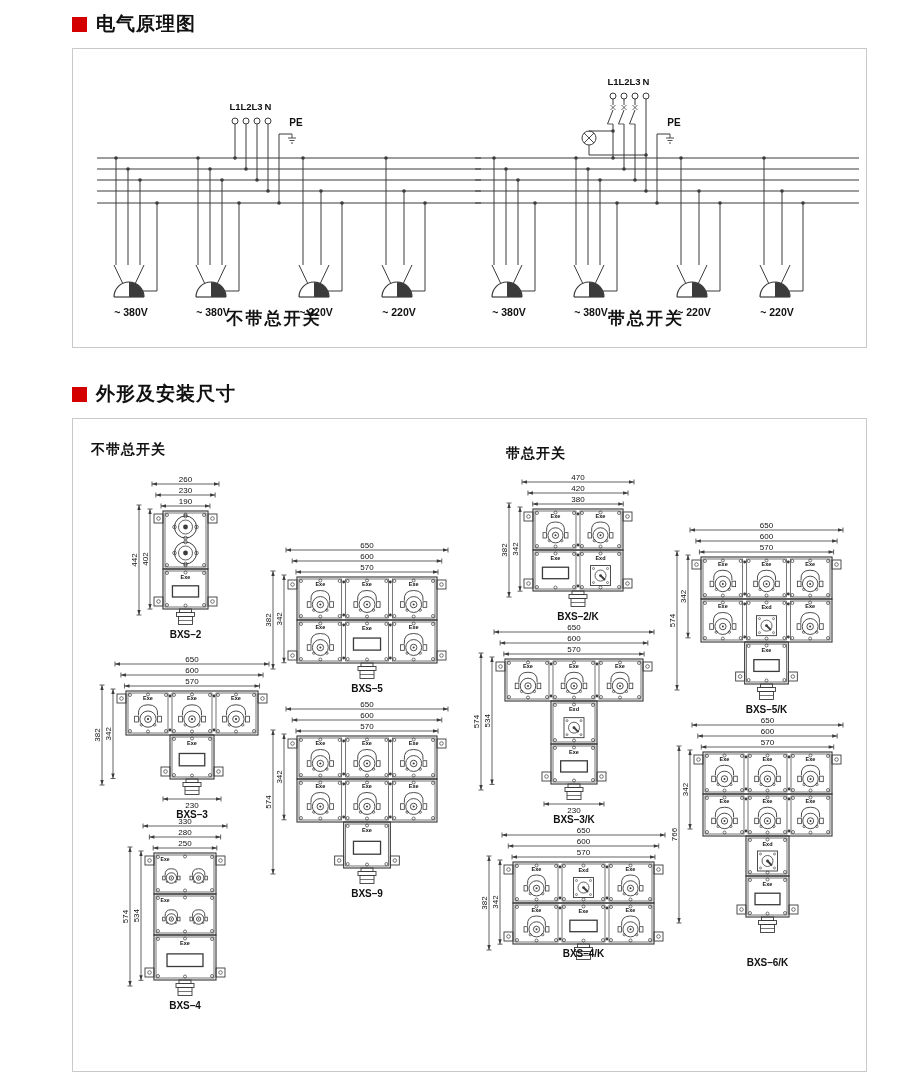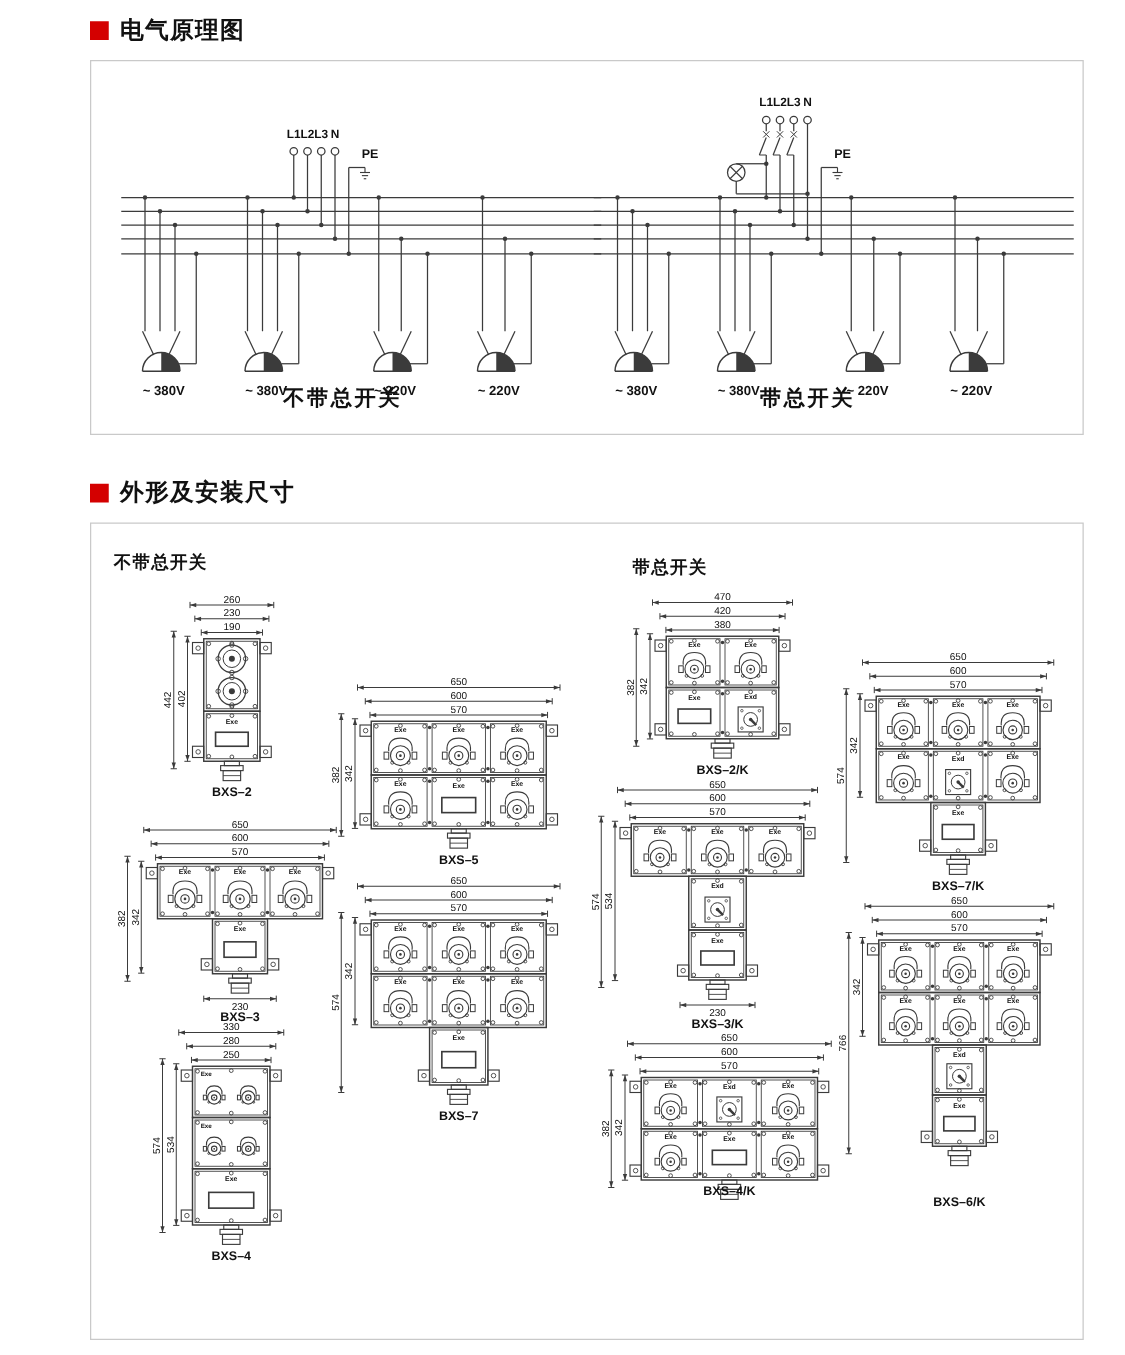--- a/index.html
+++ b/index.html
@@ -828,21 +828,21 @@
         <circle cx="183.5" cy="46.5" r="1.8" fill="none" stroke="#3b3b3b" stroke-width="0.7"></circle>
         <rect x="76.66666666666666" y="159" width="9" height="9" fill="none" stroke="#3b3b3b" stroke-width="0.9"></rect>
         <circle cx="81.16666666666666" cy="163.5" r="1.8" fill="none" stroke="#3b3b3b" stroke-width="0.7"></circle>
         <rect x="132.33333333333331" y="159" width="9" height="9" fill="none" stroke="#3b3b3b" stroke-width="0.9"></rect>
         <circle cx="136.83333333333331" cy="163.5" r="1.8" fill="none" stroke="#3b3b3b" stroke-width="0.7"></circle>
         <rect x="103" y="171" width="12" height="3.5" fill="none" stroke="#3b3b3b" stroke-width="0.9"></rect>
         <rect x="100" y="174.5" width="18" height="4" fill="none" stroke="#3b3b3b" stroke-width="0.9"></rect>
         <rect x="102" y="178.5" width="14" height="8" fill="none" stroke="#3b3b3b" stroke-width="0.9"></rect>
         <line x1="102" y1="182.5" x2="116" y2="182.5" stroke="#3b3b3b" stroke-width="0.7"></line>
       </svg>
-      <div class="model-caption" style="left: 234px; top: 469px; width: 120px;">BXS–7</div>
+      <div class="model-caption" style="left: 234px; top: 469px; width: 120px;">BXS–9</div>
       <svg width="155" height="159" style="left: 421px; top: 51px;">
         <line x1="28" y1="12" x2="140" y2="12" stroke="#3b3b3b" stroke-width="0.8"></line>
         <path d="M28 12 l5 -1.7 v3.4 Z" fill="#3b3b3b"></path>
         <path d="M140 12 l-5 -1.7 v3.4 Z" fill="#3b3b3b"></path>
         <line x1="28" y1="9.5" x2="28" y2="14.5" stroke="#3b3b3b" stroke-width="0.8"></line>
         <line x1="140" y1="9.5" x2="140" y2="14.5" stroke="#3b3b3b" stroke-width="0.8"></line>
         <text x="84" y="10" font-size="8" text-anchor="middle" fill="#111" font-family="&quot;Liberation Sans&quot;,&quot;DejaVu Sans&quot;,sans-serif">470</text>
         <line x1="33.95744680851064" y1="23" x2="134.04255319148936" y2="23" stroke="#3b3b3b" stroke-width="0.8"></line>
         <path d="M33.95744680851064 23 l5 -1.7 v3.4 Z" fill="#3b3b3b"></path>
         <path d="M134.04255319148936 23 l-5 -1.7 v3.4 Z" fill="#3b3b3b"></path>
@@ -1372,21 +1372,21 @@
         <circle cx="174.5" cy="46.5" r="1.8" fill="none" stroke="#3b3b3b" stroke-width="0.7"></circle>
         <rect x="73.66666666666666" y="154" width="9" height="9" fill="none" stroke="#3b3b3b" stroke-width="0.9"></rect>
         <circle cx="78.16666666666666" cy="158.5" r="1.8" fill="none" stroke="#3b3b3b" stroke-width="0.7"></circle>
         <rect x="126.33333333333331" y="154" width="9" height="9" fill="none" stroke="#3b3b3b" stroke-width="0.9"></rect>
         <circle cx="130.83333333333331" cy="158.5" r="1.8" fill="none" stroke="#3b3b3b" stroke-width="0.7"></circle>
         <rect x="98.5" y="166" width="12" height="3.5" fill="none" stroke="#3b3b3b" stroke-width="0.9"></rect>
         <rect x="95.5" y="169.5" width="18" height="4" fill="none" stroke="#3b3b3b" stroke-width="0.9"></rect>
         <rect x="97.5" y="173.5" width="14" height="8" fill="none" stroke="#3b3b3b" stroke-width="0.9"></rect>
         <line x1="97.5" y1="177.5" x2="111.5" y2="177.5" stroke="#3b3b3b" stroke-width="0.7"></line>
       </svg>
-      <div class="model-caption" style="left: 633.5px; top: 285px; width: 120px;">BXS–7/K</div>
+      <div class="model-caption" style="left: 633.5px; top: 285px; width: 120px;">BXS–5/K</div>
       <svg width="194" height="242" style="left: 591px; top: 294px;">
         <line x1="28" y1="12" x2="179" y2="12" stroke="#3b3b3b" stroke-width="0.8"></line>
         <path d="M28 12 l5 -1.7 v3.4 Z" fill="#3b3b3b"></path>
         <path d="M179 12 l-5 -1.7 v3.4 Z" fill="#3b3b3b"></path>
         <line x1="28" y1="9.5" x2="28" y2="14.5" stroke="#3b3b3b" stroke-width="0.8"></line>
         <line x1="179" y1="9.5" x2="179" y2="14.5" stroke="#3b3b3b" stroke-width="0.8"></line>
         <text x="103.5" y="10" font-size="8" text-anchor="middle" fill="#111" font-family="&quot;Liberation Sans&quot;,&quot;DejaVu Sans&quot;,sans-serif">650</text>
         <line x1="33.80769230769231" y1="23" x2="173.19230769230768" y2="23" stroke="#3b3b3b" stroke-width="0.8"></line>
         <path d="M33.80769230769231 23 l5 -1.7 v3.4 Z" fill="#3b3b3b"></path>
         <path d="M173.19230769230768 23 l-5 -1.7 v3.4 Z" fill="#3b3b3b"></path>

